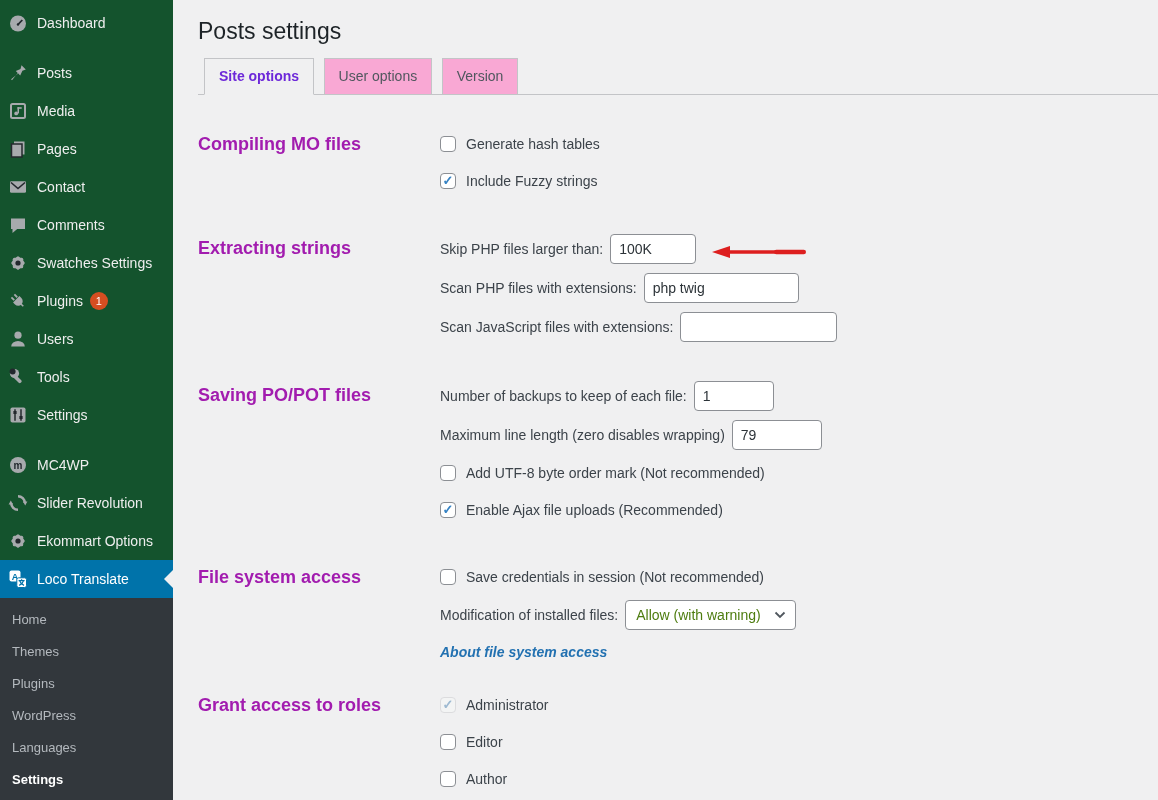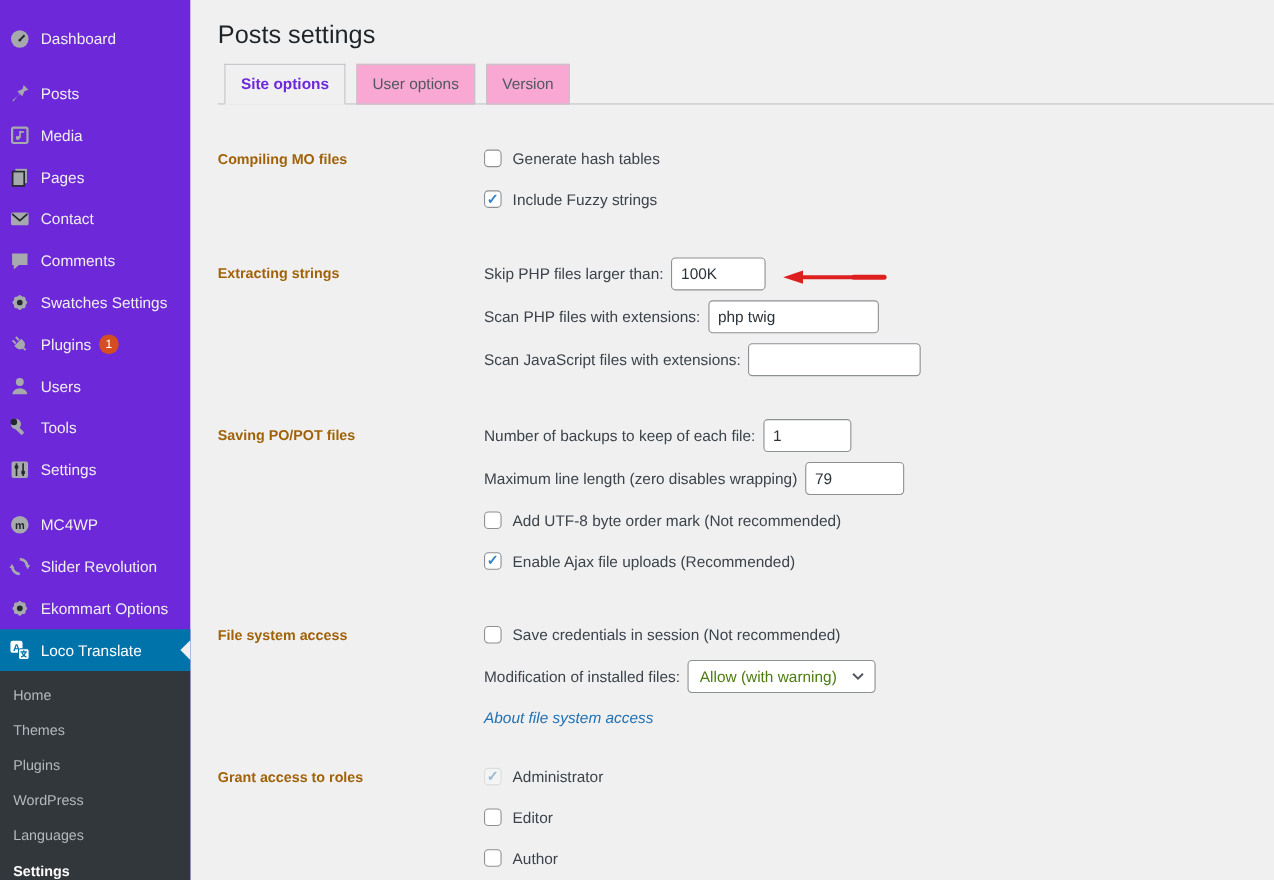--- a/index.html
+++ b/index.html
@@ -3,21 +3,21 @@
 <meta charset="utf-8">
 <style>
   * { box-sizing: border-box; }
   html,body { margin:0; padding:0; }
   body {
     width:1158px; height:800px; overflow:hidden;
     font-family:"Liberation Sans", sans-serif;
     background:#f0f0f1; display:flex;
   }
   
-  .sidebar { width:173px; min-width:173px; background:#6d28d9; color:#eee; padding-top:16px; }
+  .sidebar { width:173px; min-width:173px; background:#14532d; color:#eee; padding-top:4px; }
   .menu-item { display:flex; align-items:center; padding:9px 8px; font-size:14px; position:relative; cursor:pointer; line-height:20px; }
   .menu-item .mi-icon { width:20px; height:20px; margin-right:9px; color:#a7aaad; flex:none; display:flex; align-items:center; justify-content:center; }
   .menu-item.sep-b { margin-bottom:12px; }
   .menu-item.active { background:#0073aa; color:#fff; }
   .menu-item.active .mi-icon { color:#fff; }
   .arrow-notch { position:absolute; right:0; top:50%; margin-top:-9px; width:0; height:0;
     border-top:9px solid transparent; border-bottom:9px solid transparent; border-right:9px solid #f0f0f1; }
   .badge { background:#d54e21; color:#fff; border-radius:50%; min-width:18px; height:18px; line-height:18px;
     text-align:center; font-size:11px; margin-left:7px; display:inline-block; padding:0 2px; }
   .submenu { background:#32373c; padding:6px 0 10px; }
@@ -25,36 +25,36 @@
   .submenu-item.current { color:#fff; font-weight:700; }
   
   .content { flex:1; position:relative; padding-left:25px; }
   h1.page-title { margin:0; padding-top:16px; font-size:23px; font-weight:400; color:#1d2327; line-height:30px; }
   .nav-tabs { margin-top:12px; border-bottom:1px solid #c3c4c7; padding-left:1px; }
   .nav-tab { display:inline-block; padding:8px 14px; font-size:14px; color:#50575e; background:#f9a8d4;
     border:1px solid #c3c4c7; margin:0 0 -1px 5px; cursor:pointer; line-height:19px; }
   .nav-tab.active { background:#f0f0f1; color:#6d28d9; font-weight:600; border-bottom-color:#f0f0f1; }
   .form { margin-top:35px; }
   .ftr { display:flex; margin-bottom:30px; }
-  .fth { width:242px; min-width:242px; font-size:13px; font-weight:600; color:#a16207; padding-top:5px; line-height:19px; }
+  .fth { width:242px; min-width:242px; font-size:18px; font-weight:600; color:#a21caf; padding-top:5px; line-height:19px; }
   .ftd { flex:1; }
   .check-row { display:flex; align-items:center; height:28px; margin-bottom:9px; font-size:14px; color:#3c434a; cursor:pointer; }
   .cb { width:16px; height:16px; border:1px solid #8c8f94; border-radius:4px; background:#fff; margin-right:10px; position:relative; flex:none; }
   .cb.checked::after { content:"\2713"; position:absolute; left:0; top:-2px; width:14px; text-align:center;
     color:#3582c4; font-size:13px; font-weight:700; line-height:18px; }
   .cb.disabled { background:#f3f4f4; border-color:#dcdcde; }
   .cb.disabled::after { color:#9db9d1; }
   .input-row { display:flex; align-items:center; height:30px; margin-bottom:9px; font-size:14px; color:#3c434a; }
   .f-label { margin-right:7px; white-space:nowrap; }
   input.txt { height:30px; border:1px solid #8c8f94; border-radius:4px; background:#fff; font-size:14px;
     color:#2c3338; padding:0 8px; font-family:inherit; }
   .w-skip{width:86px} .w-php{width:155px} .w-js{width:157px} .w-bak{width:80px} .w-len{width:90px}
   .select { width:171px; height:30px; border:1px solid #8c8f94; border-radius:4px; background:#fff; display:flex;
     align-items:center; justify-content:space-between; padding:0 9px 0 10px; font-size:14px; color:#4d7c0f; cursor:pointer; }
-  .about-link { color:#2271b1; font-style:italic; font-size:14px; text-decoration:none; display:inline-block; margin-top:5px; cursor:pointer; }
+  .about-link { color:#2271b1; font-style:italic; font-size:14px; text-decoration:none; display:inline-block; margin-top:5px; cursor:pointer;font-weight:bold; }
   .red-arrow { position:absolute; left:537px; top:243px; pointer-events:none; }
 </style>
 </head>
 <body>
 
 <div class="sidebar">
 
   <div class="menu-item sep-b">
     <span class="mi-icon">
       <svg viewBox="0 0 20 20" width="20" height="20">

